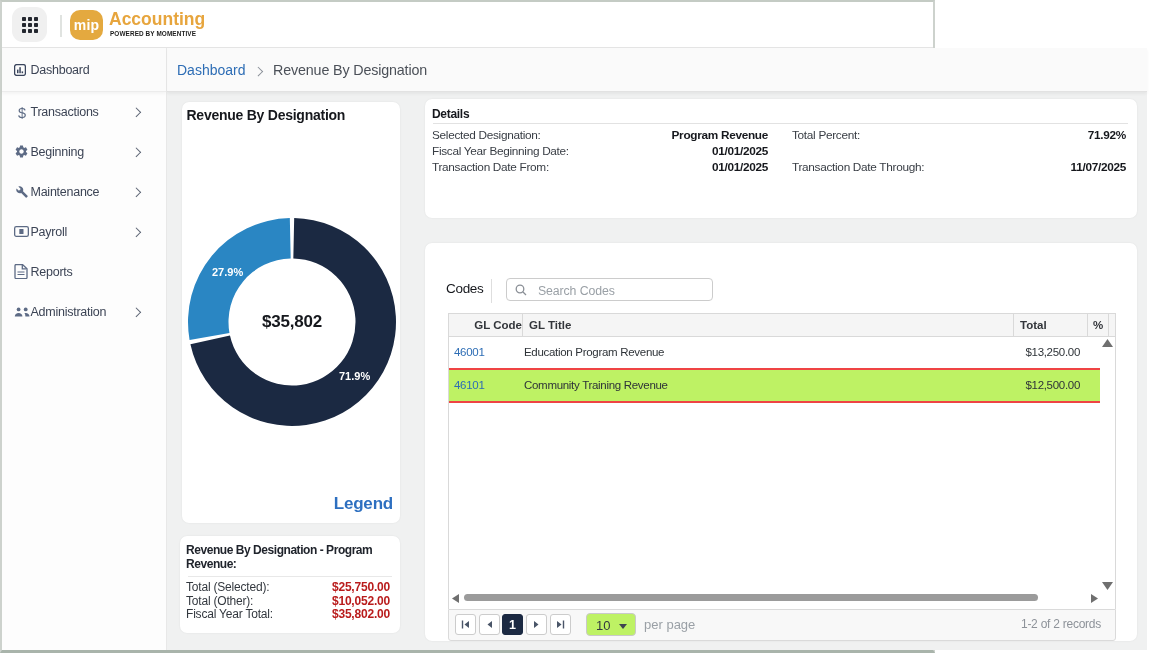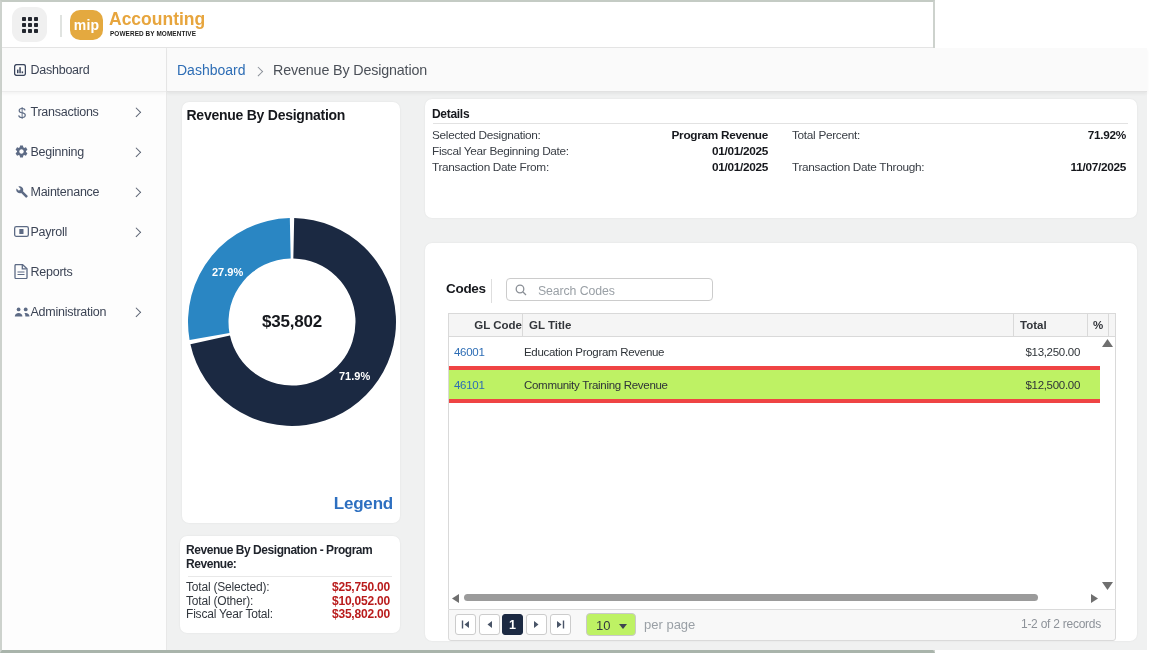--- a/index.html
+++ b/index.html
@@ -43,29 +43,29 @@
 .sumrow b { position:absolute; right:0; color:#b91c1c; }
 
 .detcard { left:258px; top:7px; width:712px; height:119px; }
 .detcard h3 { position:absolute; left:7px; top:7.5px; font-size:12px; letter-spacing:-0.3px; color:#16181d; }
 .detrule { position:absolute; left:8px; right:9px; top:24px; height:1px; background:#e2e2e2; }
 .drow { position:absolute; font-size:11.8px; letter-spacing:-0.3px; color:#383d44; line-height:13px; }
 .dl1 { left:7px; } .dv1 { width:336px; left:7px; text-align:right; font-weight:bold; color:#16181d;}
 .dl2 { left:367px; } .dv2 { left:367px; width:334px; text-align:right; font-weight:bold; color:#16181d;}
 
 .codecard { left:258px; top:151px; width:712px; height:398px; }
-.codetitle { position:absolute; left:21px; top:38px; font-size:13.5px; letter-spacing:-0.3px; font-weight:bold; color:#16181d; }
+.codetitle { position:absolute; left:21px; top:38px; font-size:13.5px; letter-spacing:-0.3px; font-weight:normal; color:#16181d; }
 .codediv { position:absolute; left:66px; top:36px; width:1px; height:24px; background:#dedede; }
 .searchbox { position:absolute; left:81px; top:35px; width:207px; height:23px; border:1px solid #ccc; border-radius:4px; background:#fff; }
 .searchbox .mag { position:absolute; left:8px; top:4px; }
 .searchbox .ph { position:absolute; left:31px; top:4.5px; font-size:12.3px; letter-spacing:-0.1px; color:#9aa0a6; }
 .tbl { position:absolute; left:23px; top:70px; width:668px; }
 .thead { position:absolute; left:0; top:0; width:668px; height:24px; background:#f5f5f5; border:1px solid #d9d9d9; }
 .th { position:absolute; top:0; height:24px; font-size:11.5px; font-weight:bold; color:#33363b; line-height:23px; border-right:1px solid #d9d9d9; padding-left:6px; }
-.trow { position:absolute; left:1px; width:652px; height:33px; font-size:11.5px; letter-spacing:-0.3px; border-bottom:4px solid #ef4444; }
+.trow { position:absolute; left:1px; width:652px; height:33px; font-size:11.5px; letter-spacing:-0.3px; border-bottom:2px solid #ef4444; }
 .trow .c1 { position:absolute; left:5px; top:9px; color:#2d6db5; }
 .trow .c2 { position:absolute; left:75px; top:9px; color:#2e3338; }
 .trow .c3 { position:absolute; left:565px; width:66px; top:9px; text-align:right; color:#2e3338; }
 .tbody-frame { position:absolute; left:0; top:24px; width:668px; height:254px; border-left:1px solid #d9d9d9; border-right:1px solid #d9d9d9; background:#fff; }
 .vscroll { position:absolute; right:1px; top:24px; width:15px; height:254px; background:#fff; }
 .hscroll { position:absolute; left:0; top:278px; width:668px; height:18px; background:#fff; border-left:1px solid #d9d9d9; border-right:1px solid #d9d9d9;}
 .hthumb { position:absolute; left:15px; top:3px; width:574px; height:7px; border-radius:4px; background:#9b9b9b; }
 .gfoot { position:absolute; left:0; top:296px; width:668px; height:32px; background:#f8f8f8; border:1px solid #dadada; border-radius:0 0 3px 3px; }
 .pgbtn { position:absolute; top:4px; width:21px; height:21px; border:1px solid #ccc; border-radius:3px; background:#fff; color:#4a5568; text-align:center; }
 .pgbtn.active { background:#1b2942; color:#fff; border-color:#1b2942; font-size:12.5px; font-weight:bold; line-height:20px; }

